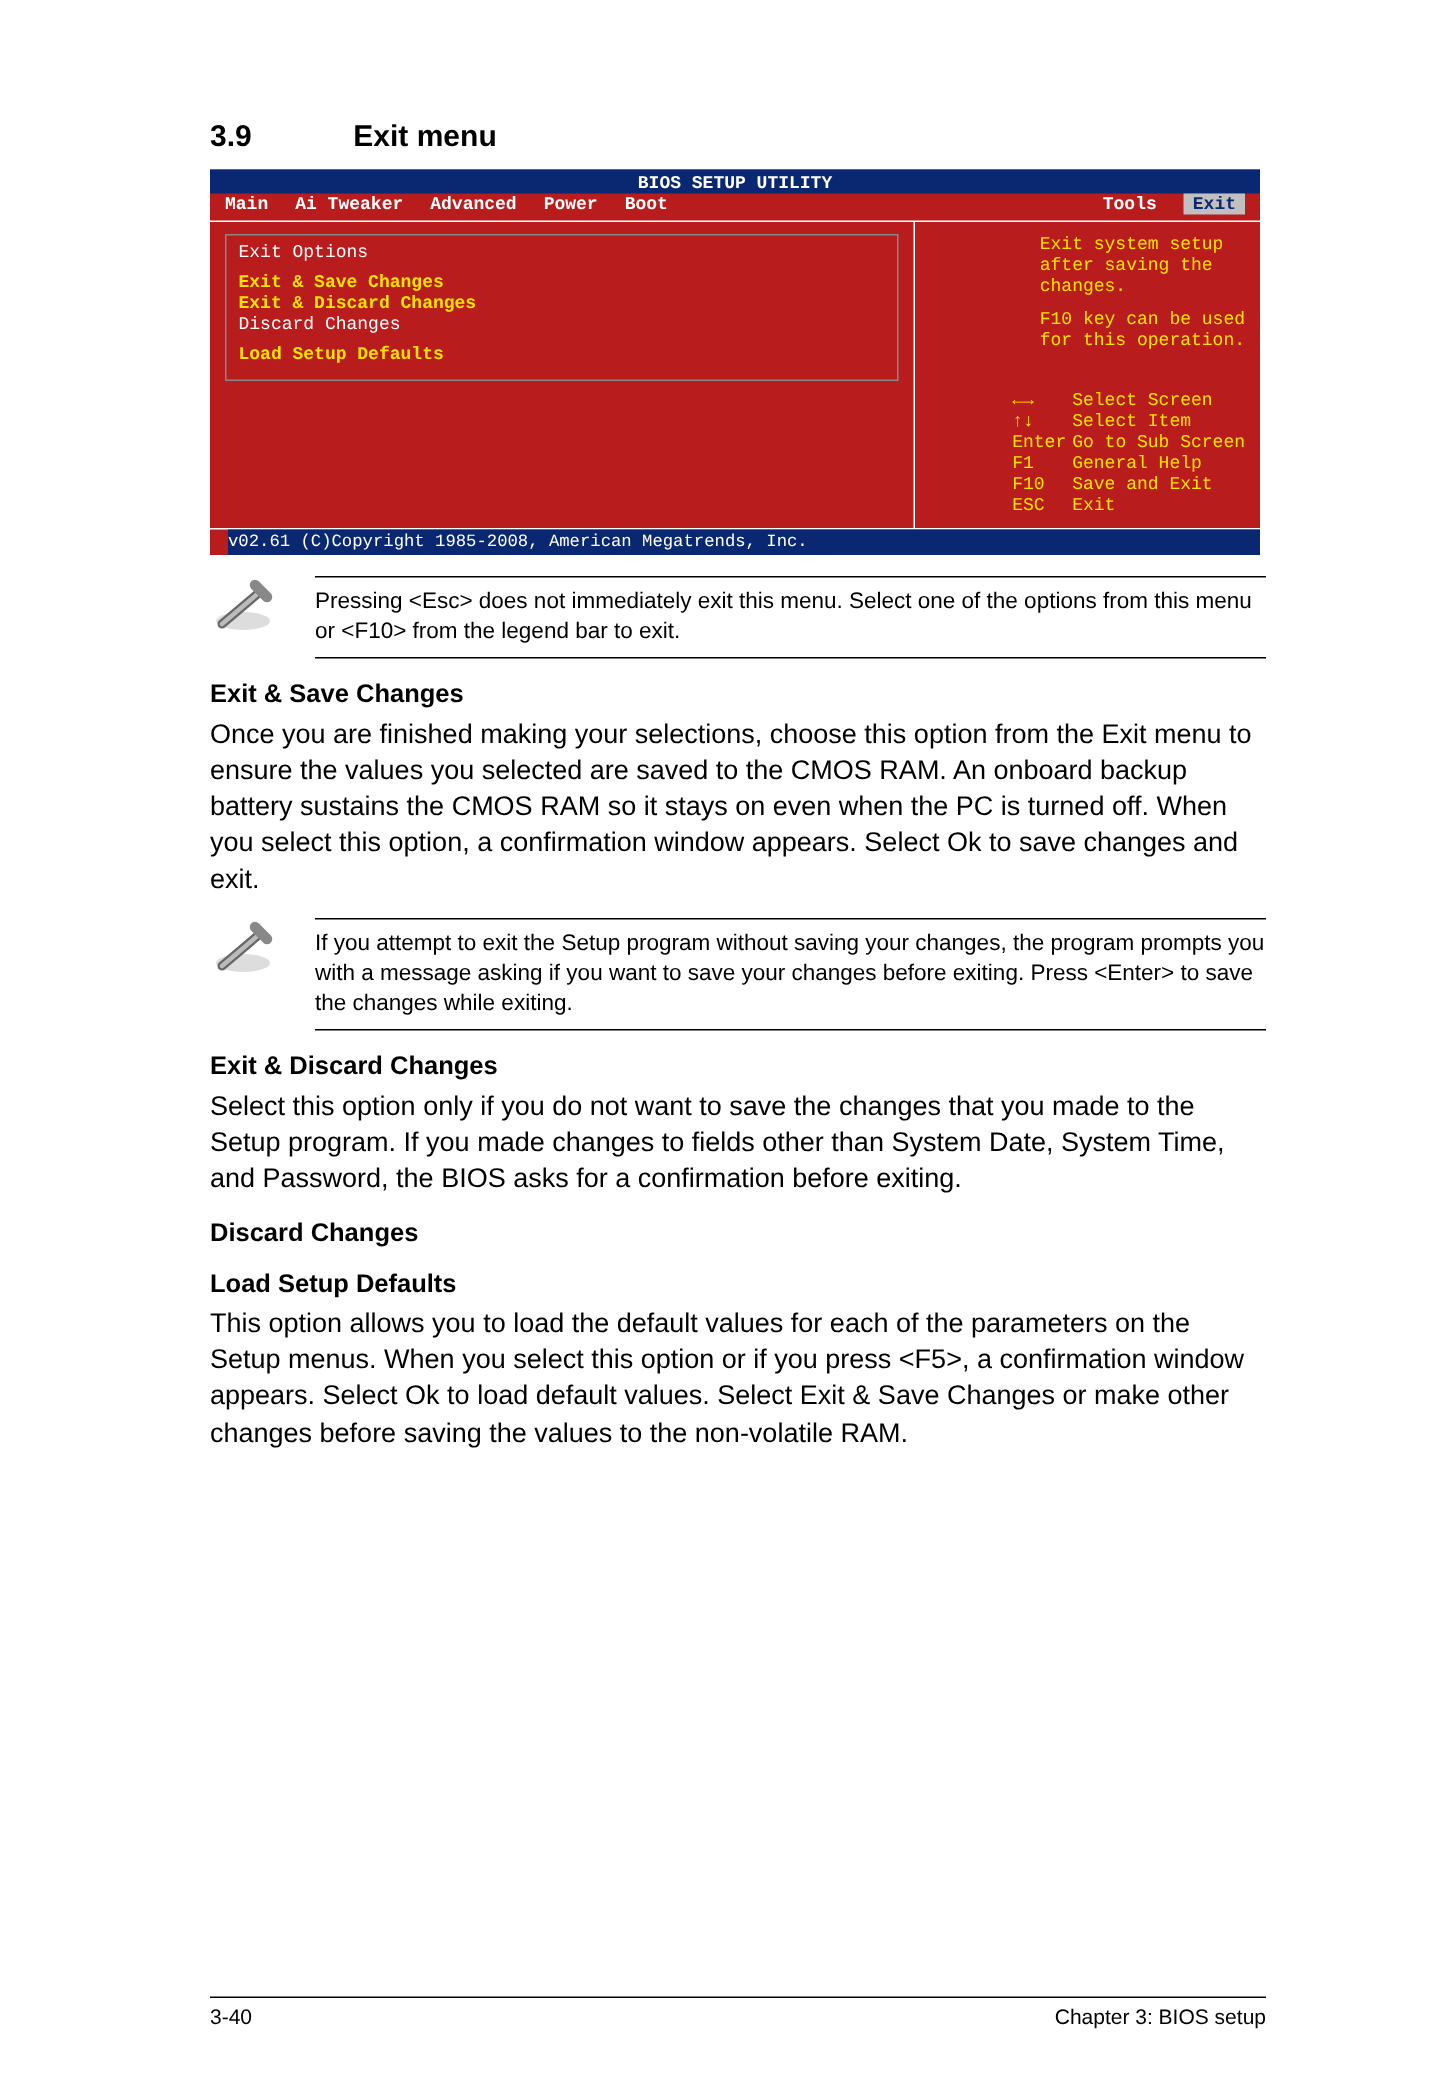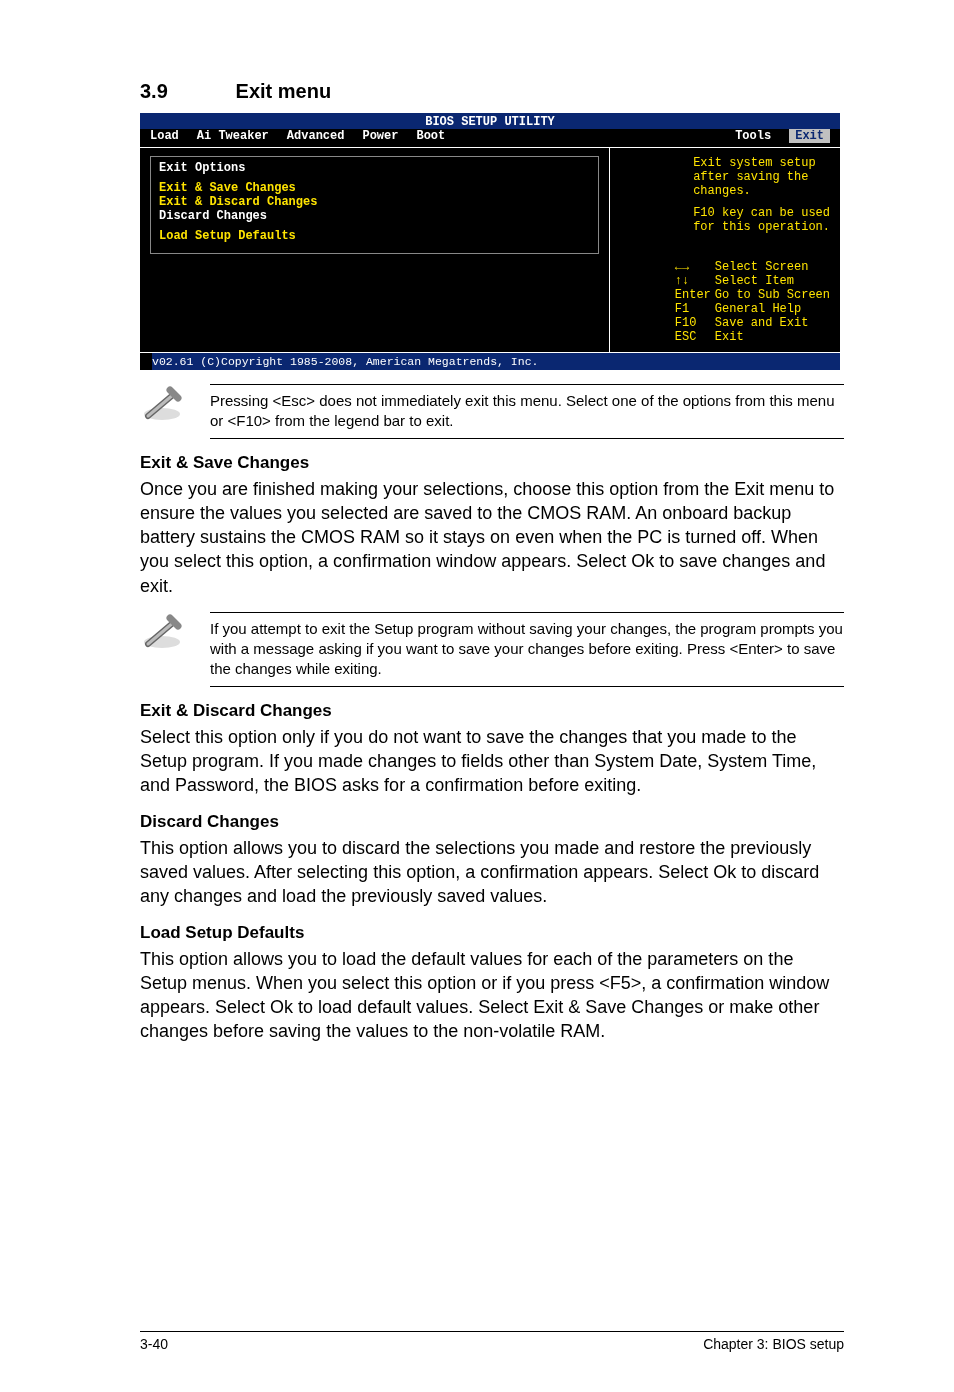--- a/index.html
+++ b/index.html
@@ -22,21 +22,21 @@
     margin: 0 0 10px 0;
   }
   .num { display:inline-block; width:90px; }
   p.intro {
     font-size: 16.5px;
     line-height: 1.35;
     margin: 8px 0 14px 0;
   }
   .bios {
     width: 700px;
-    background: #000000;
+    background: #b91c1c;
     color: #fff;
     font-family: "Courier New", monospace;
     font-size: 12px;
     box-sizing: border-box;
   }
   .bios .title {
     text-align: center;
     color: #fff;
     background: #0a2771;
     font-weight: bold;
@@ -73,21 +73,21 @@
     align-items:flex-end;
   }
   .bios .right .help-top { flex:0 0 auto; }
   .bios .right .gap { flex:1; }
   .bios .right .keys { color:#ffe400;margin-left:10px; }
   .bios .right .keys .k { color:#ffe400; display:inline-block; width:40px; }
   .bios .box {
     border: 1px solid #888;
     padding: 4px 8px 10px 8px;
   }
-  .bios .white { color:#fff; font-weight:bold; }
+  .bios .white { color:#fff; font-weight:normal; }
   .bios .yellow { color:#ffe400; font-weight:bold; }
   .bios .copyright {
     text-align:left;
     background:#0a2771;
     color:#fff;
     font-weight:normal;
     padding:2px 0;
     font-size:11.5px;
     margin-left:12px;
   }
@@ -138,21 +138,21 @@
 
   <h1 class="section-title">
     <span class="num">3.9</span>
     <span>Exit menu</span>
   </h1>
 
 
   <div class="bios">
     <div class="title">BIOS SETUP UTILITY</div>
     <div class="menubar">
-      <span>Load</span>
+      <span>Main</span>
       <span>Ai Tweaker</span>
       <span>Advanced</span>
       <span>Power</span>
       <span>Boot</span>
       <span class="spacer"></span>
       <span>Tools</span>
       <span class="sel">Exit</span>
     </div>
     <div class="body">
       <div class="left">
@@ -214,21 +214,20 @@
           <path d="M30 6 L38 14" stroke="#888" stroke-width="7" stroke-linecap="round"></path>
         </svg>
     </div>
     <div class="txt">If you attempt to exit the Setup program without saving your changes, the program prompts you with a message asking if you want to save your changes before exiting. Press &lt;Enter&gt; to save the changes while exiting.</div>
   </div>
 
   <h3 class="sub">Exit &amp; Discard Changes</h3>
   <p class="body">Select this option only if you do not want to save the changes that you  made to the Setup program. If you made changes to fields other than System Date, System Time, and Password, the BIOS asks for a confirmation before exiting.</p>
 
   <h3 class="sub">Discard Changes</h3>
-  <p class="body">This option allows you to discard the selections you made and restore the previously saved values. After selecting this option, a confirmation appears. Select Ok to discard any changes and load the previously saved values.</p>
 
   <h3 class="sub">Load Setup Defaults</h3>
   <p class="body">This option allows you to load the default values for each of the parameters on the Setup menus. When you select this option or if you press &lt;F5&gt;, a confirmation window appears. Select Ok to load default values. Select Exit &amp; Save Changes or make other changes before saving the values to the non-volatile RAM.</p>
 
   <div class="footer">
     <span>3-40</span>
     <span>Chapter 3: BIOS setup</span>
   </div>
 
 </div>

